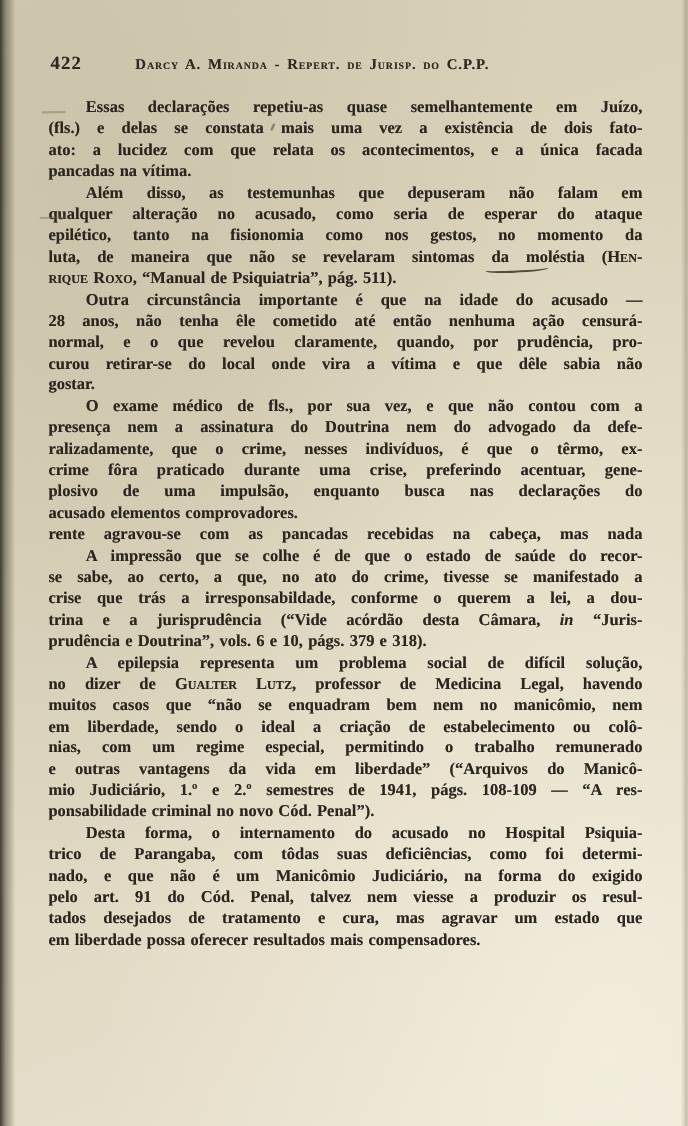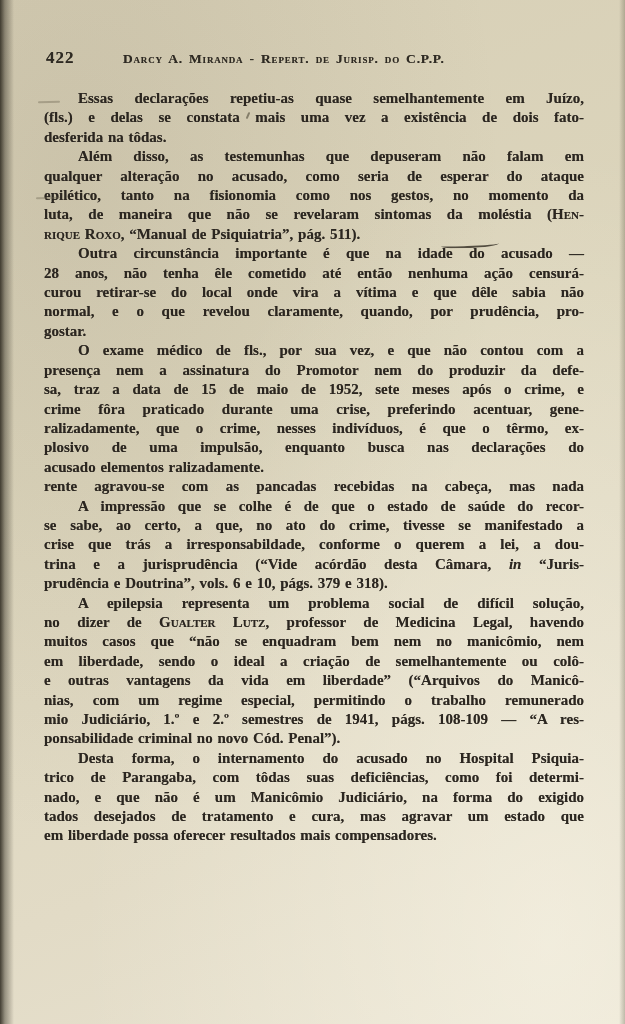--- a/index.html
+++ b/index.html
@@ -73,67 +73,68 @@
 
   <header class="running-header">
     <span class="page-number">422</span>
     <span class="running-title">Darcy A. Miranda - Repert. de Jurisp. do C.P.P.</span>
   </header>
 
   <main class="body-text">
       <div>
         <div class="line first">Essas declarações repetiu-as quase semelhantemente em Juízo,</div>
         <div class="line">(fls.) e delas se constata mais uma vez a existência de dois fato-</div>
-        <div class="line last">desferida na tôdas.</div>
+        <div class="line">ato: a lucidez com que relata os acontecimentos, e a única facada</div>
+        <div class="line last">pancadas na vítima.</div>
       </div>
       <div>
         <div class="line first">Além disso, as testemunhas que depuseram não falam em</div>
         <div class="line">qualquer alteração no acusado, como seria de esperar do ataque</div>
         <div class="line">epilético, tanto na fisionomia como nos gestos, no momento da</div>
         <div class="line">luta, de maneira que não se revelaram sintomas da moléstia (<span class="sc">Hen-</span></div>
         <div class="line last"><span class="sc">rique Roxo</span>, “Manual de Psiquiatria”, pág. 511).</div>
       </div>
       <div>
         <div class="line first">Outra circunstância importante é que na idade do acusado —</div>
         <div class="line">28 anos, não tenha êle cometido até então nenhuma ação censurá-</div>
+        <div class="line">normal, e o que revelou claramente, quando, por prudência, pro-</div>
         <div class="line">curou retirar-se do local onde vira a vítima e que dêle sabia não</div>
-        <div class="line">normal, e o que revelou claramente, quando, por prudência, pro-</div>
         <div class="line last">gostar.</div>
       </div>
       <div>
         <div class="line first">O exame médico de fls., por sua vez, e que não contou com a</div>
-        <div class="line">presença nem a assinatura do Promotor nem do produzir da defe-</div>
-        <div class="line">sa, traz a data de 15 de maio de 1952, sete meses após o crime, e</div>
+        <div class="line">presença nem a assinatura do Doutrina nem do advogado da defe-</div>
+        <div class="line">ralizadamente, que o crime, nesses indivíduos, é que o têrmo, ex-</div>
         <div class="line">crime fôra praticado durante uma crise, preferindo acentuar, gene-</div>
-        <div class="line">ralizadamente, que o crime, nesses indivíduos, é que o têrmo, ex-</div>
         <div class="line">plosivo de uma impulsão, enquanto busca nas declarações do</div>
-        <div class="line last">acusado elementos ralizadamente.</div>
+        <div class="line last">acusado elementos comprovadores.</div>
       </div>
       <div>
         <div class="line">rente agravou-se com as pancadas recebidas na cabeça, mas nada</div>
         <div class="line first">A impressão que se colhe é de que o estado de saúde do recor-</div>
         <div class="line">se sabe, ao certo, a que, no ato do crime, tivesse se manifestado a</div>
         <div class="line">crise que trás a irresponsabildade, conforme o querem a lei, a dou-</div>
         <div class="line">trina e a jurisprudência (“Vide acórdão desta Câmara, <span class="it">in</span> “Juris-</div>
         <div class="line last">prudência e Doutrina”, vols. 6 e 10, págs. 379 e 318).</div>
       </div>
       <div>
         <div class="line first">A epilepsia representa um problema social de difícil solução,</div>
         <div class="line">no dizer de <span class="sc">Gualter Lutz</span>, professor de Medicina Legal, havendo</div>
         <div class="line">muitos casos que “não se enquadram bem nem no manicômio, nem</div>
-        <div class="line">em liberdade, sendo o ideal a criação de semelhantemente ou colô-</div>
+        <div class="line">em liberdade, sendo o ideal a criação de estabelecimento ou colô-</div>
+        <div class="line">nias, com um regime especial, permitindo o trabalho remunerado</div>
         <div class="line">e outras vantagens da vida em liberdade” (“Arquivos do Manicô-</div>
-        <div class="line">nias, com um regime especial, permitindo o trabalho remunerado</div>
         <div class="line">mio Judiciário, 1.º e 2.º semestres de 1941, págs. 108-109 — “A res-</div>
         <div class="line last">ponsabilidade criminal no novo Cód. Penal”).</div>
       </div>
       <div>
         <div class="line first">Desta forma, o internamento do acusado no Hospital Psiquia-</div>
         <div class="line">trico de Parangaba, com tôdas suas deficiências, como foi determi-</div>
         <div class="line">nado, e que não é um Manicômio Judiciário, na forma do exigido</div>
+        <div class="line">pelo art. 91 do Cód. Penal, talvez nem viesse a produzir os resul-</div>
         <div class="line">tados desejados de tratamento e cura, mas agravar um estado que</div>
         <div class="line last">em liberdade possa oferecer resultados mais compensadores.</div>
       </div>
     </main>
 
   <div class="artifact-layer">
       <div class="mark margin-dash" style="left: 38px; top: 101px; width: 22px;"></div>
       <div class="mark margin-dash" style="left: 36px; top: 197px; width: 24px;"></div>
       <div class="mark caret-tick" style="left: 247px; top: 112px; width: 2px;"></div>
       <div class="mark underline-squiggle" style="left: 441px; top: 241px; width: 58px;"></div>

